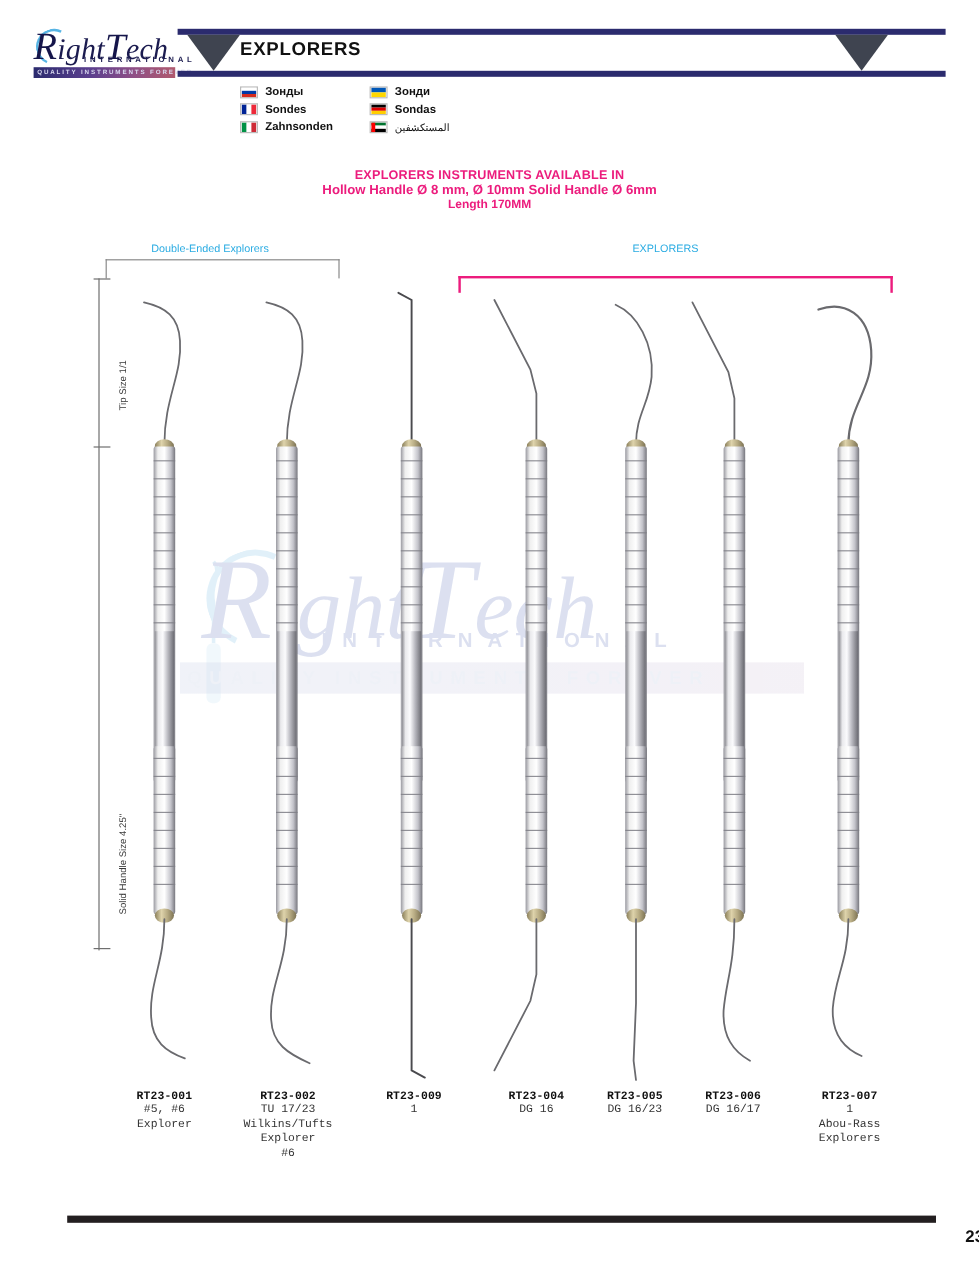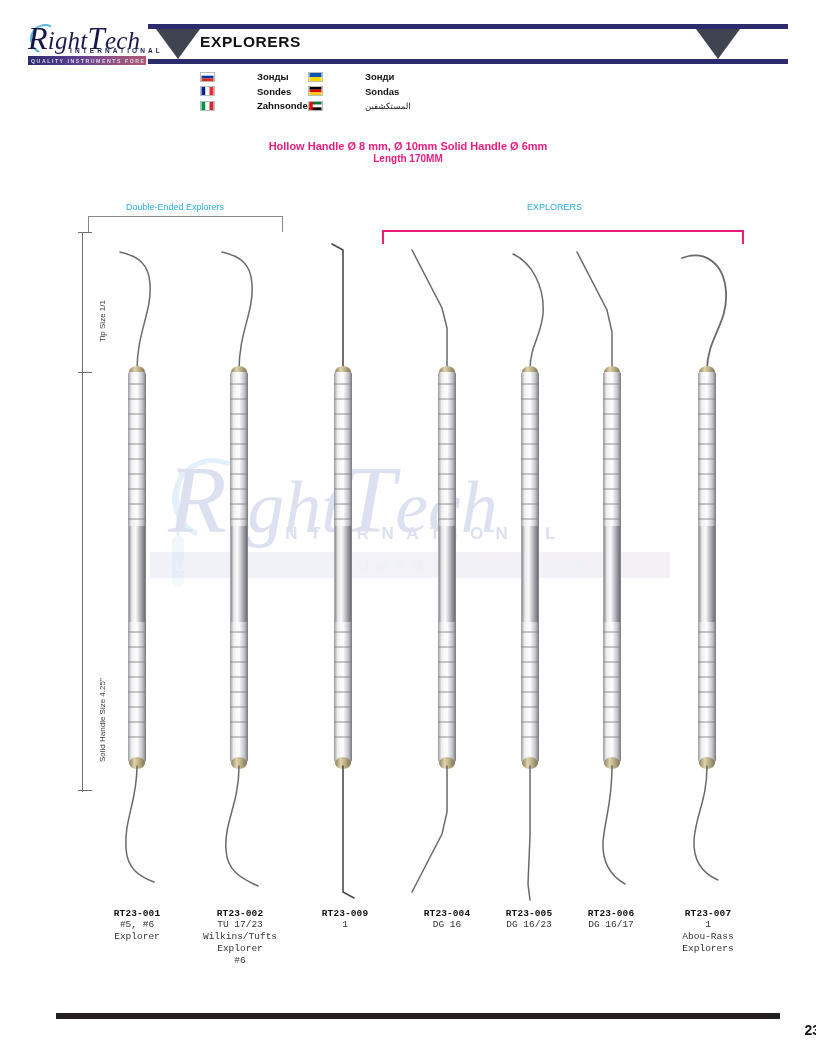--- a/index.html
+++ b/index.html
@@ -56,21 +56,21 @@
   }
 
   
   .langs{position:absolute;left:200px;top:70px;width:210px;}
   .lang-col{position:absolute;top:0;}
   .lang-col.c1{left:0;}
   .lang-col.c2{left:108px;}
   .lang-row{display:flex;align-items:center;height:13.5px;margin-bottom:1px;}
   .flag{width:15px;height:10px;margin-right:6px;flex:0 0 auto;display:block;
         border:.4px solid #bbb;box-sizing:border-box;}
-  .lang-txt{font-size:9.5px;font-weight:bold;color:#111;white-space:nowrap;margin-left:36px;}
+  .lang-txt{font-size:9.5px;font-weight:bold;color:#111;white-space:nowrap;}
   .lang-txt.ar{font-size:8.5px;font-weight:normal;direction:rtl;}
 
   
   .subtitle{
     position:absolute;left:0;top:140px;width:816px;text-align:center;
     color:#ec1c7d;font-weight:bold;line-height:12.5px;
   }
   .subtitle .l1{font-size:10.5px;letter-spacing:.2px;}
   .subtitle .l2{font-size:11px;}
   .subtitle .l3{font-size:10px;}
@@ -213,20 +213,21 @@
           <rect y="3.34" width="15" height="3.33" fill="#ffffff"></rect>
           <rect y="6.67" width="15" height="3.33" fill="#000000"></rect>
           <rect width="4" height="10" fill="#ff0000"></rect>
         </svg>
         <span class="lang-txt ar">المستكشفين</span>
       </div>
     </div>
   </div>
 
   <div class="subtitle">
+    <div class="l1">EXPLORERS INSTRUMENTS AVAILABLE IN</div>
     <div class="l2">Hollow Handle Ø 8 mm, Ø 10mm Solid Handle Ø 6mm</div>
     <div class="l3">Length 170MM</div>
   </div>
 
   <div class="grp-label l-de">Double-Ended Explorers</div>
   <div class="bracket de"></div>
   <div class="grp-label l-ex">EXPLORERS</div>
   <div class="bracket ex"></div>
 
   <div class="axis">

